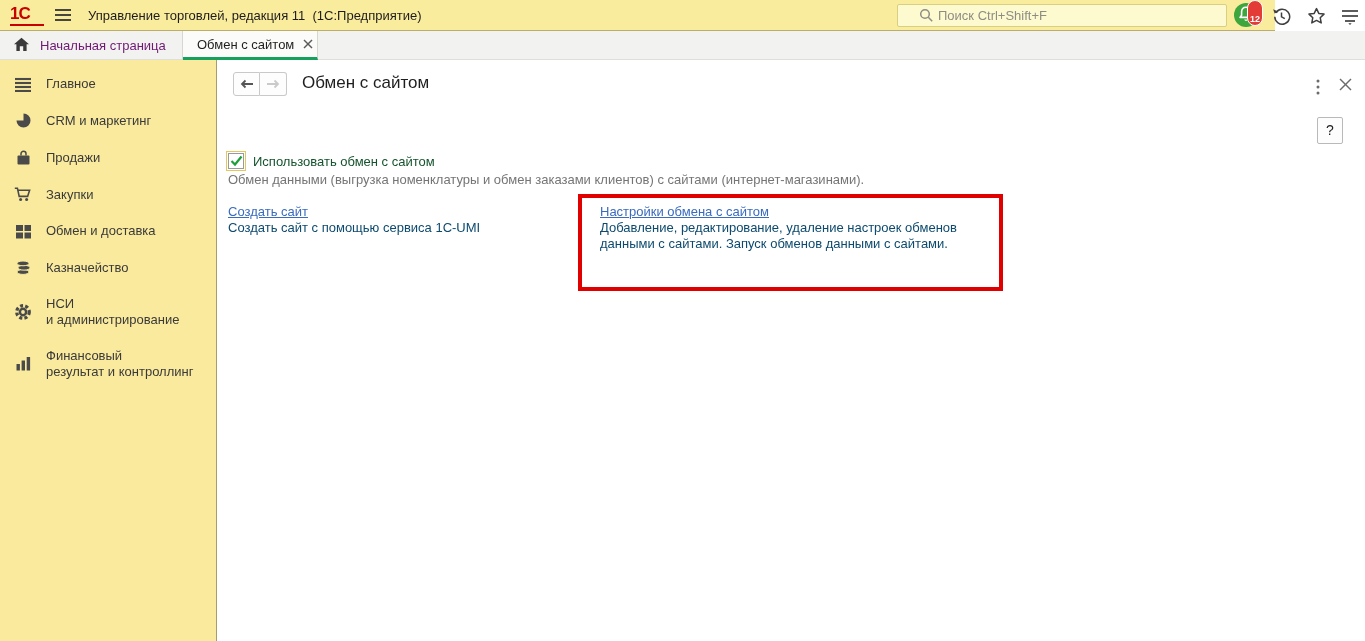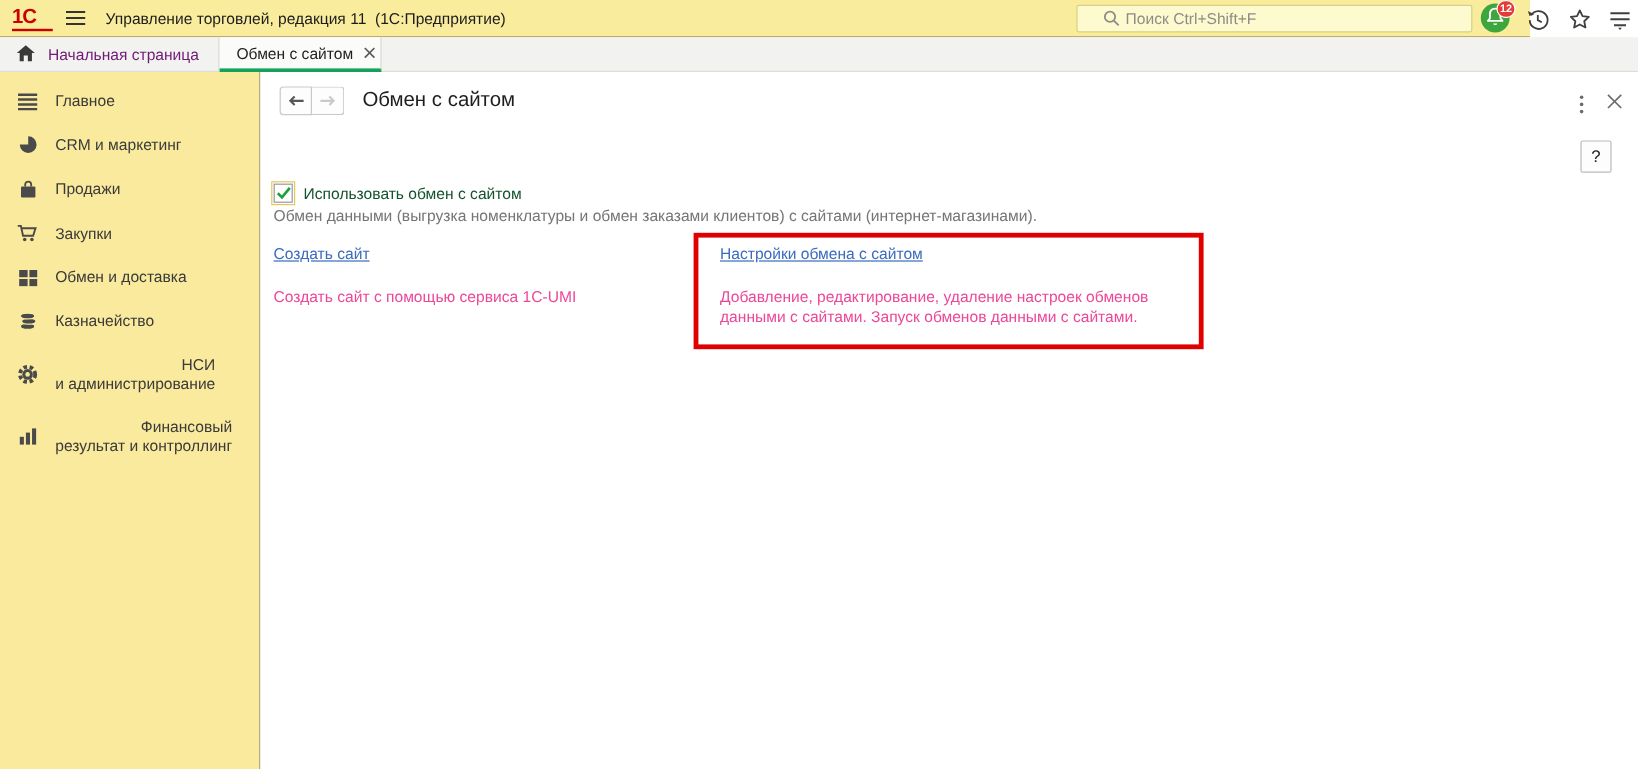--- a/index.html
+++ b/index.html
@@ -32,21 +32,21 @@
   .searchbox input {
     border:none; outline:none; background:transparent; flex:1;
     font-family:inherit; font-size:13px; color:#333; padding-left:3px;
   }
   .searchbox input::placeholder { color:#8d8d84; }
   .bell-wrap { position:absolute; left:1233px; top:1px; width:32px; height:30px; }
   .bell-badge {
     position:absolute; left:14px; top:-1px; min-width:16px; height:15px;
     background:#E33B35; border:1px solid #fff; border-radius:8px;
     color:#fff; font-size:9px; font-weight:bold; line-height:13px;
-    text-align:center; padding:0 2px;
+    text-align:center; padding:12px 2px;
   }
   .tb-icon { position:absolute; top:7px; cursor:pointer; }
   .icon-history { left:1272px; }
   .icon-star { left:1307px; }
   .icon-lines { left:1341px; top:8px; }
 
   
   .tabbar {
     position:absolute; left:0; top:31px; width:1365px; height:29px;
     background:#F2F2F0; border-bottom:1px solid #DEDEDA;
@@ -68,21 +68,20 @@
   .tab-close { margin-left:9px; display:inline-flex; cursor:pointer; }
 
   
   .sidebar {
     position:absolute; left:0; top:60px; width:217px; height:581px;
     background:#FAEA9D; border-right:1px solid #A39D72; padding-top:6px;
   }
   .side-item {
     display:flex; align-items:center; padding:10px 6px 10px 0;
     cursor:pointer;
-    text-align:right;
   }
   .side-item .ic { width:46px; display:flex; justify-content:center; flex:none; }
   .side-item .lbl {
     color:#3a3a3a; font-size:13px; line-height:16px; white-space:pre-line;
   }
 
   
   .main {
     position:absolute; left:217px; top:60px; width:1148px; height:581px;
     background:#ffffff;
@@ -117,21 +116,21 @@
   .main-desc {
     position:absolute; left:11px; top:112px; color:#757575; font-size:13px;
   }
   .link-col { position:absolute; top:144px; }
   .col-1 { left:11px; width:340px; }
   .col-2 { left:383px; width:382px; }
   .cmd-link {
     color:#3A6BBE; text-decoration:underline; font-size:13px; cursor:pointer;
     display:inline-block;
   }
-  .cmd-desc { margin-top:21px; color:#ec4899; font-size:13px; line-height:16px; }
+  .cmd-desc { margin-top:1px; color:#0c4a6e; font-size:13px; line-height:16px; }
   .annotation {
     position:absolute; left:361px; top:134px; width:425px; height:97px;
     border:4px solid #E10000; pointer-events:none;
   }
 </style>
 </head>
 <body>
 
 <div class="topbar">
   <div class="logo">1С</div>

